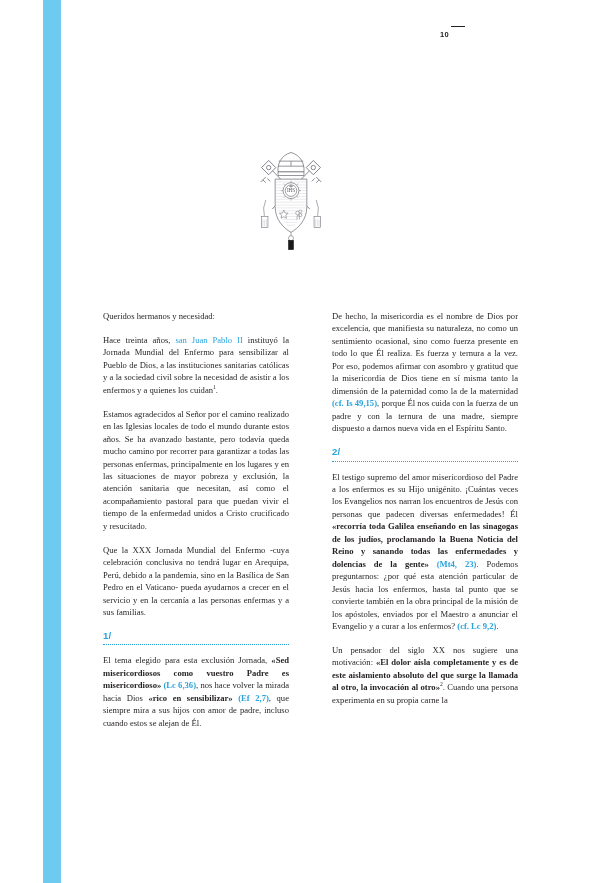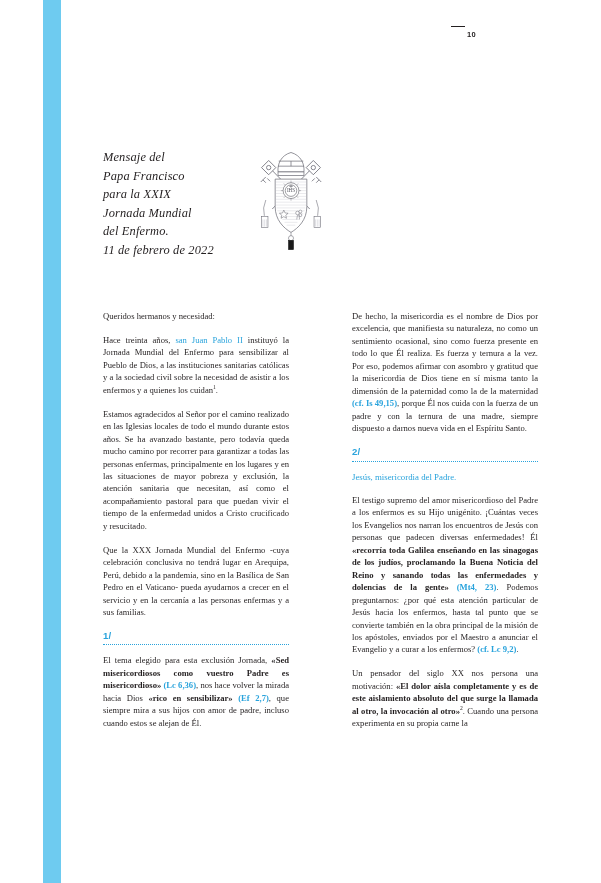--- a/index.html
+++ b/index.html
@@ -18,21 +18,21 @@
     position:absolute;
     left:43px;top:0;width:18px;height:883px;
     background:#6ecbf0;
   }
 
   
   .folio{
     position:absolute;
     left:440px;top:26px;
     width:36px;
-    text-align:right;
+    text-align:left;
     font-family:"Liberation Sans", sans-serif;
     font-size:7.5px;
     font-weight:bold;
     color:#231f20;
     letter-spacing:.3px;
   }
   .folio .rule{
     width:14px;height:1.4px;background:#231f20;
     margin:0 auto 3px auto;
   }
@@ -63,21 +63,21 @@
   .col{
     position:absolute;
     top:310px;
     width:186px;
     font-size:8.6px;
     line-height:12.45px;
     text-align:justify;
     color:#231f20;
   }
   .col-left{left:103px;}
-  .col-right{left:352px;}
+  .col-right{left:332px;}
 
   .col p{margin:0 0 11.5px 0;}
 
   .blue{color:#29a3dc;}
   .blue-b{color:#29a3dc;font-weight:bold;}
   b{font-weight:bold;}
   sup{font-size:5.6px;vertical-align:super;line-height:0;}
 
   
   .sec{margin:7px 0 9px 0;}
@@ -108,26 +108,20 @@
 <div class="page">
 
   <div class="side-bar"></div>
 
   <div class="folio">
     <div class="rule"></div>
     <span>10</span>
   </div>
 
   <div class="masthead">
-    <div class="masthead-title">Mensaje del
-Papa Francisco
-para la XXIX
-Jornada Mundial
-del Enfermo.
-11 de febrero de 2022</div>
     <div class="crest">
       <svg viewBox="0 0 200 300" width="72" height="108" xmlns="http://www.w3.org/2000/svg">
         <g fill="none" stroke="#6b6b75" stroke-width="2">
 
           <g stroke="#6b6b75" stroke-width="2.2">
             <line x1="42" y1="62" x2="152" y2="175"></line>
             <line x1="158" y1="62" x2="48" y2="175"></line>
 
             <rect x="24" y="46" width="28" height="28" transform="rotate(-45 38 60)" fill="#ffffff"></rect>
             <circle cx="38" cy="60" r="6" fill="#ffffff"></circle>
@@ -240,21 +234,20 @@
 
   <div class="col col-right">
 
     <p><span>De hecho, la misericordia es el nombre de Dios por excelencia, que manifiesta su naturaleza, no como un sentimiento ocasional, sino como fuerza presente en todo lo que Él realiza. Es fuerza y ternura a la vez. Por eso, podemos afirmar con asombro y gratitud que la misericordia de Dios tiene en sí misma tanto la dimensión de la paternidad como la de la maternidad </span><b class="blue-b">(cf. Is 49,15)</b><span>, porque Él nos cuida con la fuerza de un padre y con la ternura de una madre, siempre dispuesto a darnos nueva vida en el Espíritu Santo.</span></p>
 
     <div class="sec">
       <div class="sec-num">2/</div>
       <div class="sec-rule"></div>
     </div>
 
-    <div class="sec-title">Jesús, misericordia del Padre.</div>
 
     <p><span>El testigo supremo del amor misericordioso del Padre a los enfermos es su Hijo unigénito. ¡Cuántas veces los Evangelios nos narran los encuentros de Jesús con personas que padecen diversas enfermedades! Él </span><b>«recorría toda Galilea enseñando en las sinagogas de los judíos, proclamando la Buena Noticia del Reino y sanando todas las enfermedades y dolencias de la gente»</b><b class="blue-b"> (Mt4, 23)</b><span>. Podemos preguntarnos: ¿por qué esta atención particular de Jesús hacia los enfermos, hasta tal punto que se convierte también en la obra principal de la misión de los apóstoles, enviados por el Maestro a anunciar el Evangelio y a curar a los enfermos? </span><b class="blue-b">(cf. Lc 9,2)</b><span>.</span></p>
 
-    <p><span>Un pensador del siglo XX nos persona una motivación: </span><b>«El dolor aísla completamente y es de este aislamiento absoluto del que surge la llamada al otro, la invocación al otro»</b><sup>2</sup><span>. Cuando una persona experimenta en su propia carne la</span></p>
+    <p><span>Un pensador del siglo XX nos sugiere una motivación: </span><b>«El dolor aísla completamente y es de este aislamiento absoluto del que surge la llamada al otro, la invocación al otro»</b><sup>2</sup><span>. Cuando una persona experimenta en su propia carne la</span></p>
 
   </div>
 
 </div>
 
 </body></html>

